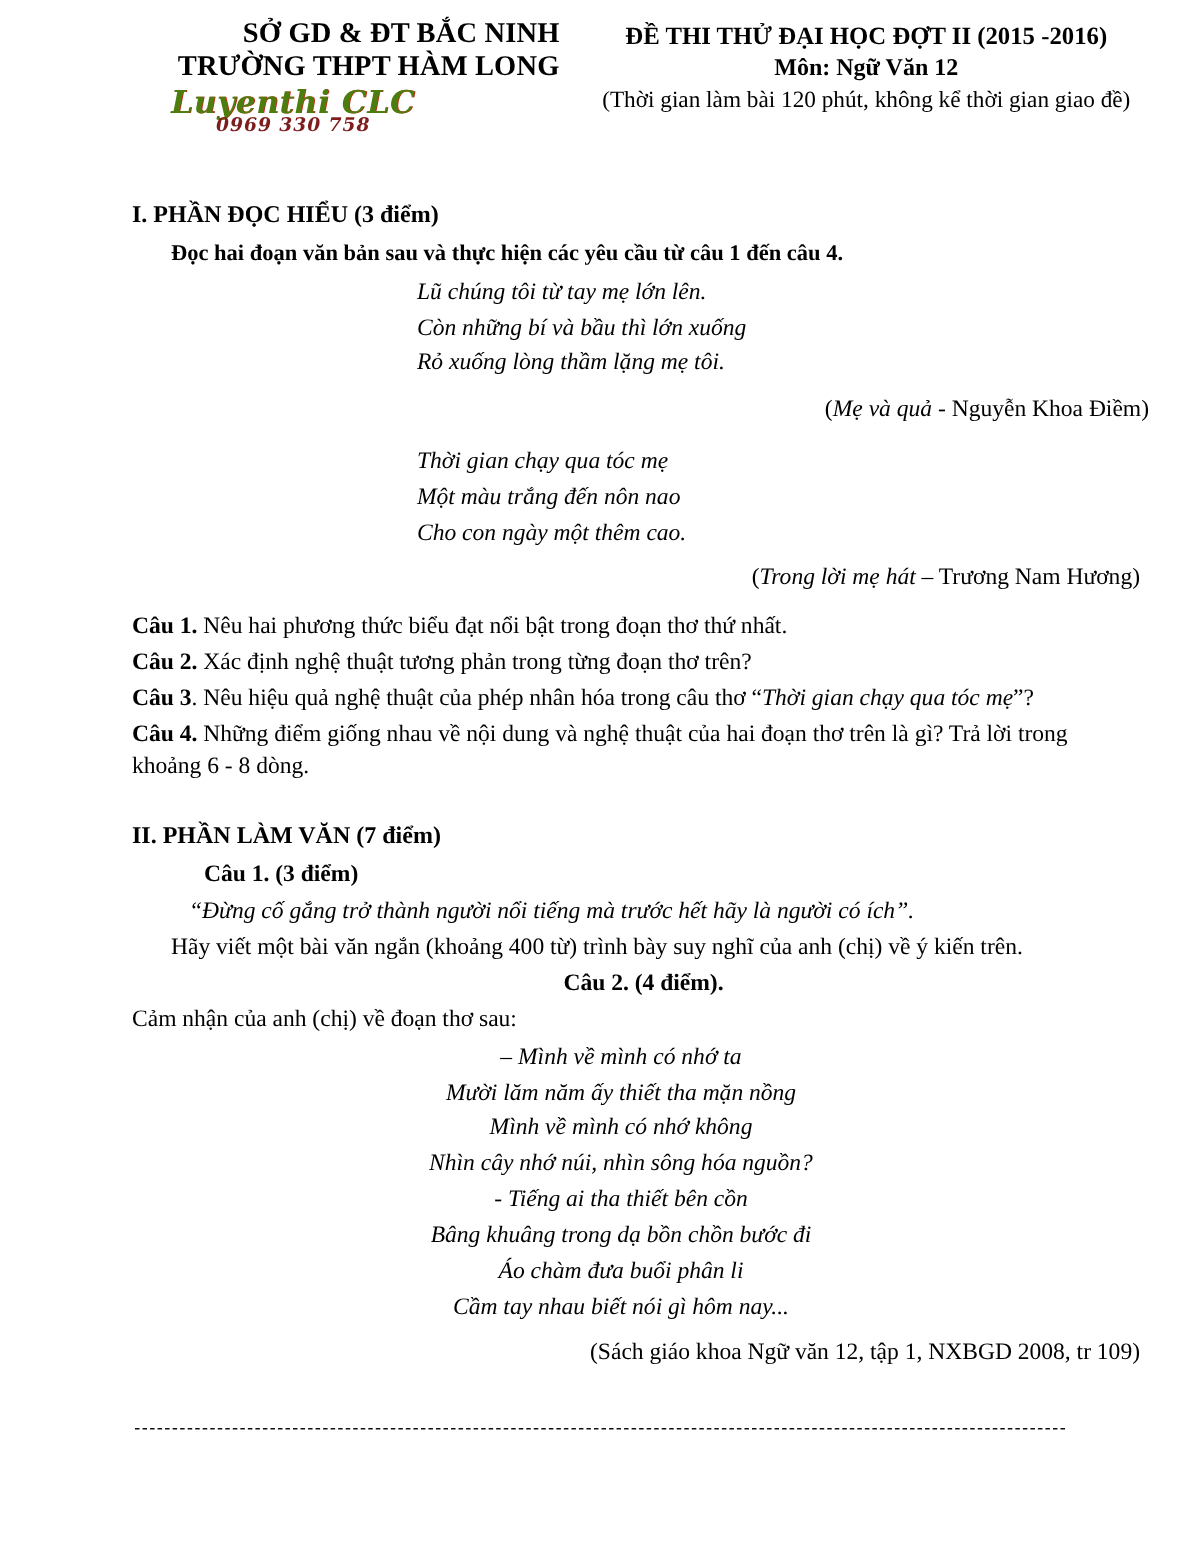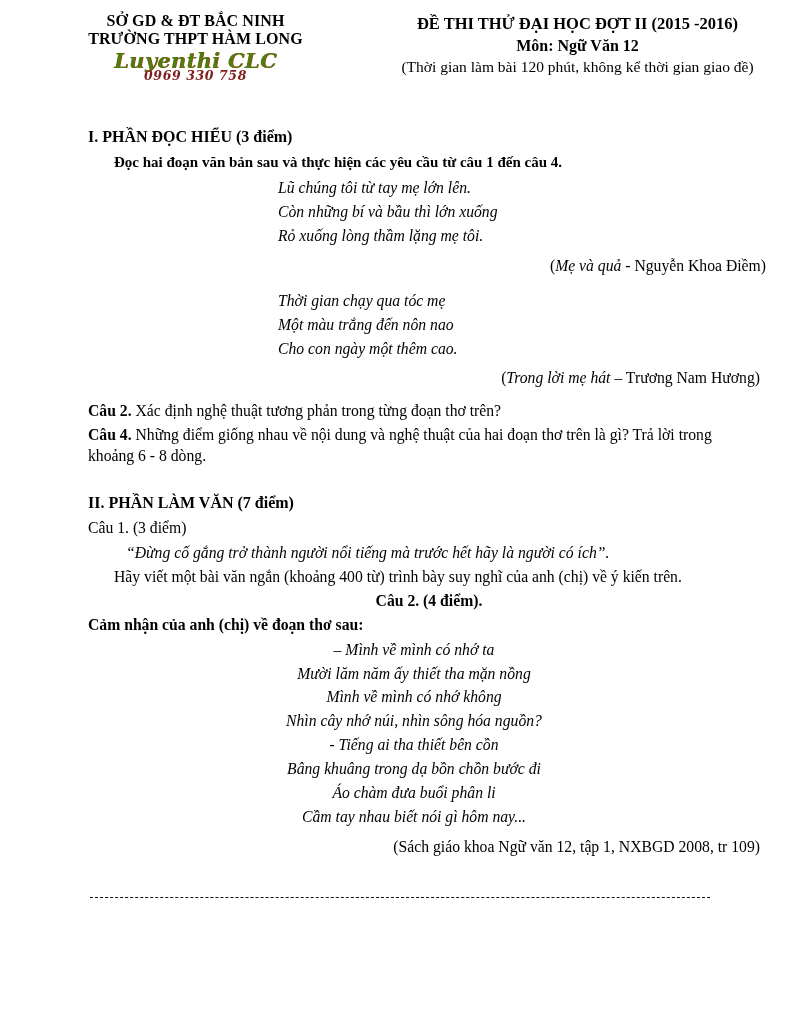--- a/index.html
+++ b/index.html
@@ -38,23 +38,24 @@
   }
   .header-right {
     flex: 1;
     text-align: center;
     line-height: 1.2;
     padding-top: 2px;
   }
   .school-dept,
   .school-name {
     font-weight: bold;
-    font-size: 16px;
+    font-size: 19px;
     letter-spacing: 0.1px;
     white-space: nowrap;
+    text-align: right;
   }
   .logo-wrap {
     margin-top: 1px;
     line-height: 1;
   }
   .logo-text {
     color: #4d7c0f;
     font-weight: bold;
     font-style: italic;
     font-size: 21px;
@@ -147,21 +148,21 @@
 
   .indent-line {
     margin: 3px 0 0 0;
     padding-left: 26px;
   }
   .indent-quote {
     margin: 4px 0 0 0;
     padding-left: 38px;
     font-style: italic;
   }
-  .plain-line { margin: 3px 0 0 0; font-weight: bold; }
+  .plain-line { margin: 3px 0 0 0; }
 
   .source-line {
     margin: 7px 0 0 0;
     text-align: right;
     padding-right: 10px;
   }
 
   .divider-wrap {
     margin-top: 40px;
     padding: 0 60px 0 60px;
@@ -216,32 +217,34 @@
     <div class="poem">
       <div class="poem-line">Thời gian chạy qua tóc mẹ</div>
       <div class="poem-line">Một màu trắng đến nôn nao</div>
       <div class="poem-line">Cho con ngày một thêm cao.</div>
     </div>
 
     <div class="attrib attrib-2"><span>(</span><em>Trong lời mẹ hát</em><span> – Trương Nam Hương)</span></div>
 
     <div class="gap-sm"></div>
 
+    <div class="q-line"><span class="lbl">Câu 1.</span><span> Nêu hai phương thức biểu đạt nổi bật trong đoạn thơ thứ nhất.</span></div>
 
     <div class="q-line"><span class="lbl">Câu 2.</span><span> Xác định nghệ thuật tương phản trong từng đoạn thơ trên?</span></div>
 
+    <div class="q-line"><span class="lbl">Câu 3</span><span>. Nêu hiệu quả nghệ thuật của phép nhân hóa trong câu thơ “</span><span class="quote-ital">Thời gian chạy qua tóc mẹ</span><span>”?</span></div>
 
     <div class="q-line"><span class="lbl">Câu 4.</span><span> Những điểm giống nhau về nội dung và nghệ thuật của hai đoạn thơ trên là gì? Trả lời trong</span></div>
     <div class="q-cont">khoảng 6 - 8 dòng.</div>
 
     <div class="gap-lg"></div>
 
     <div class="sec-heading">II. PHẦN LÀM VĂN (7 điểm)</div>
 
-    <div class="plain-line" style="font-weight:normal;">Câu 1. (3 điểm)</div>
+    <div class="plain-line" style="font-weight:bold;margin-left:48px;">Câu 1. (3 điểm)</div>
 
     <div class="indent-quote">“Đừng cố gắng trở thành người nổi tiếng mà trước hết hãy là người có ích”.</div>
 
     <div class="indent-line">Hãy viết một bài văn ngắn (khoảng 400 từ) trình bày suy nghĩ của anh (chị) về ý kiến trên.</div>
 
     <div class="plain-line" style="font-weight:bold;text-align:center;">Câu 2. (4 điểm).</div>
 
     <div class="plain-line">Cảm nhận của anh (chị) về đoạn thơ sau:</div>
 
     <div class="poem-centered">

